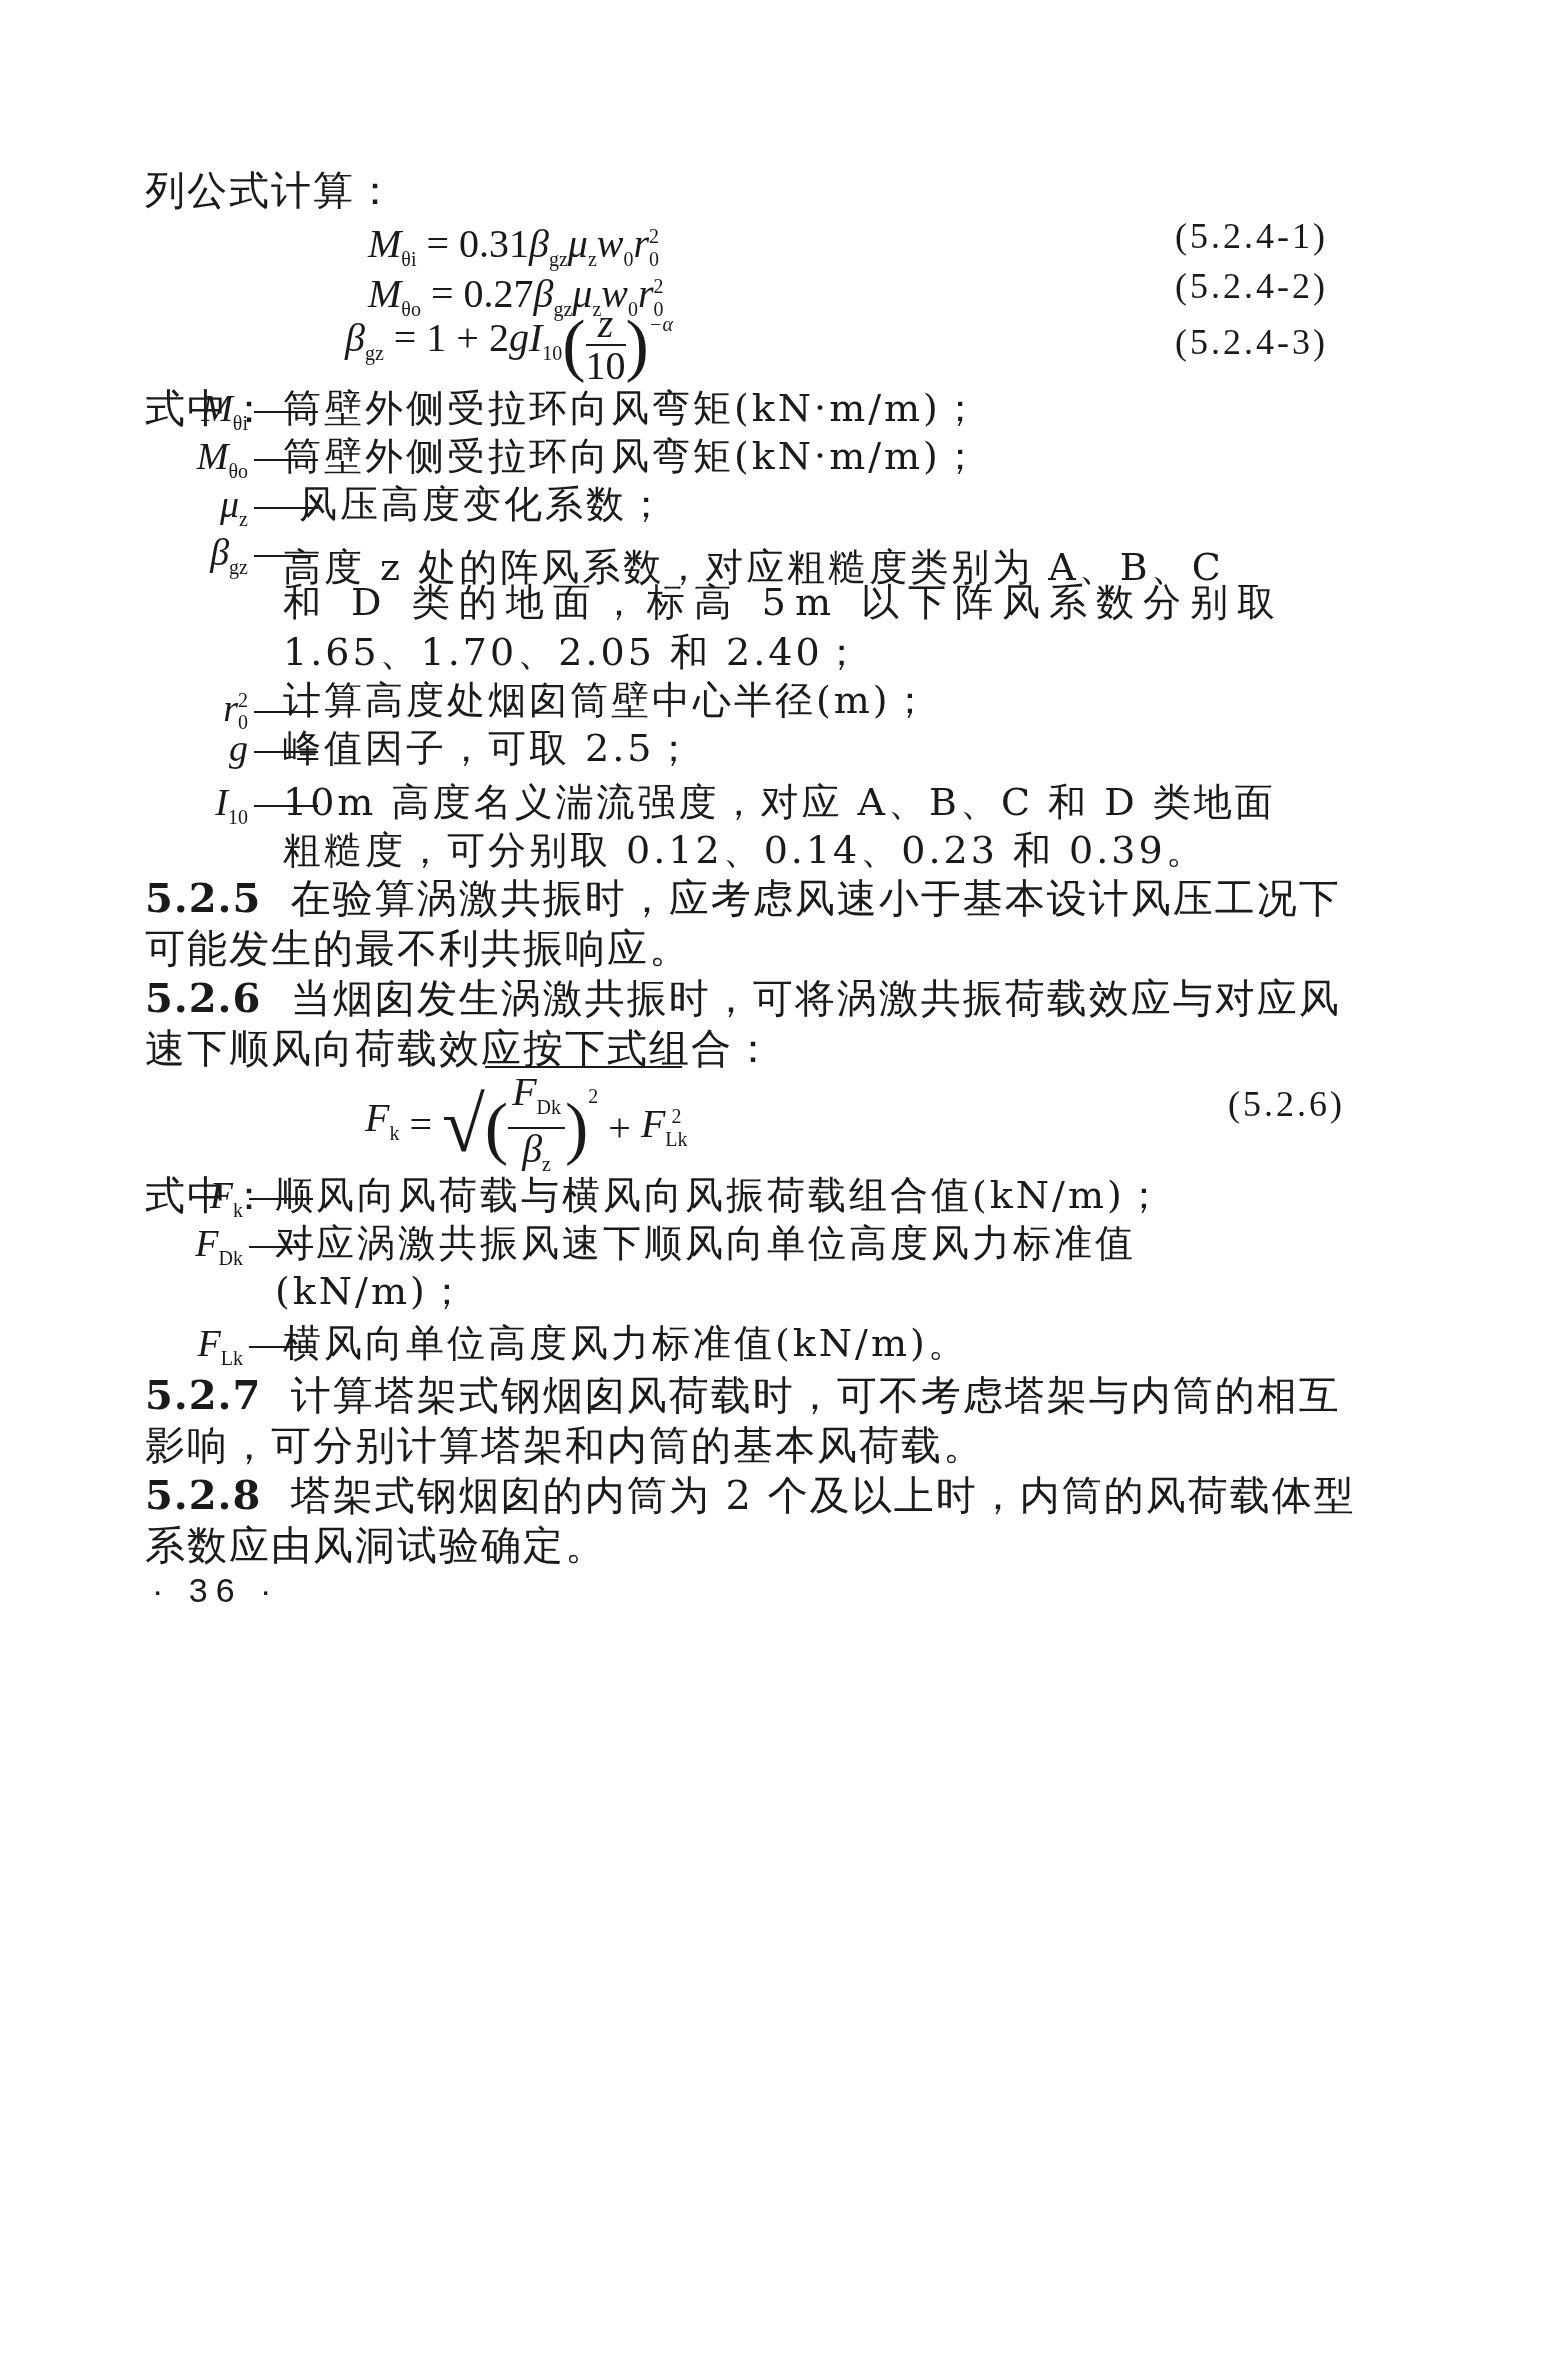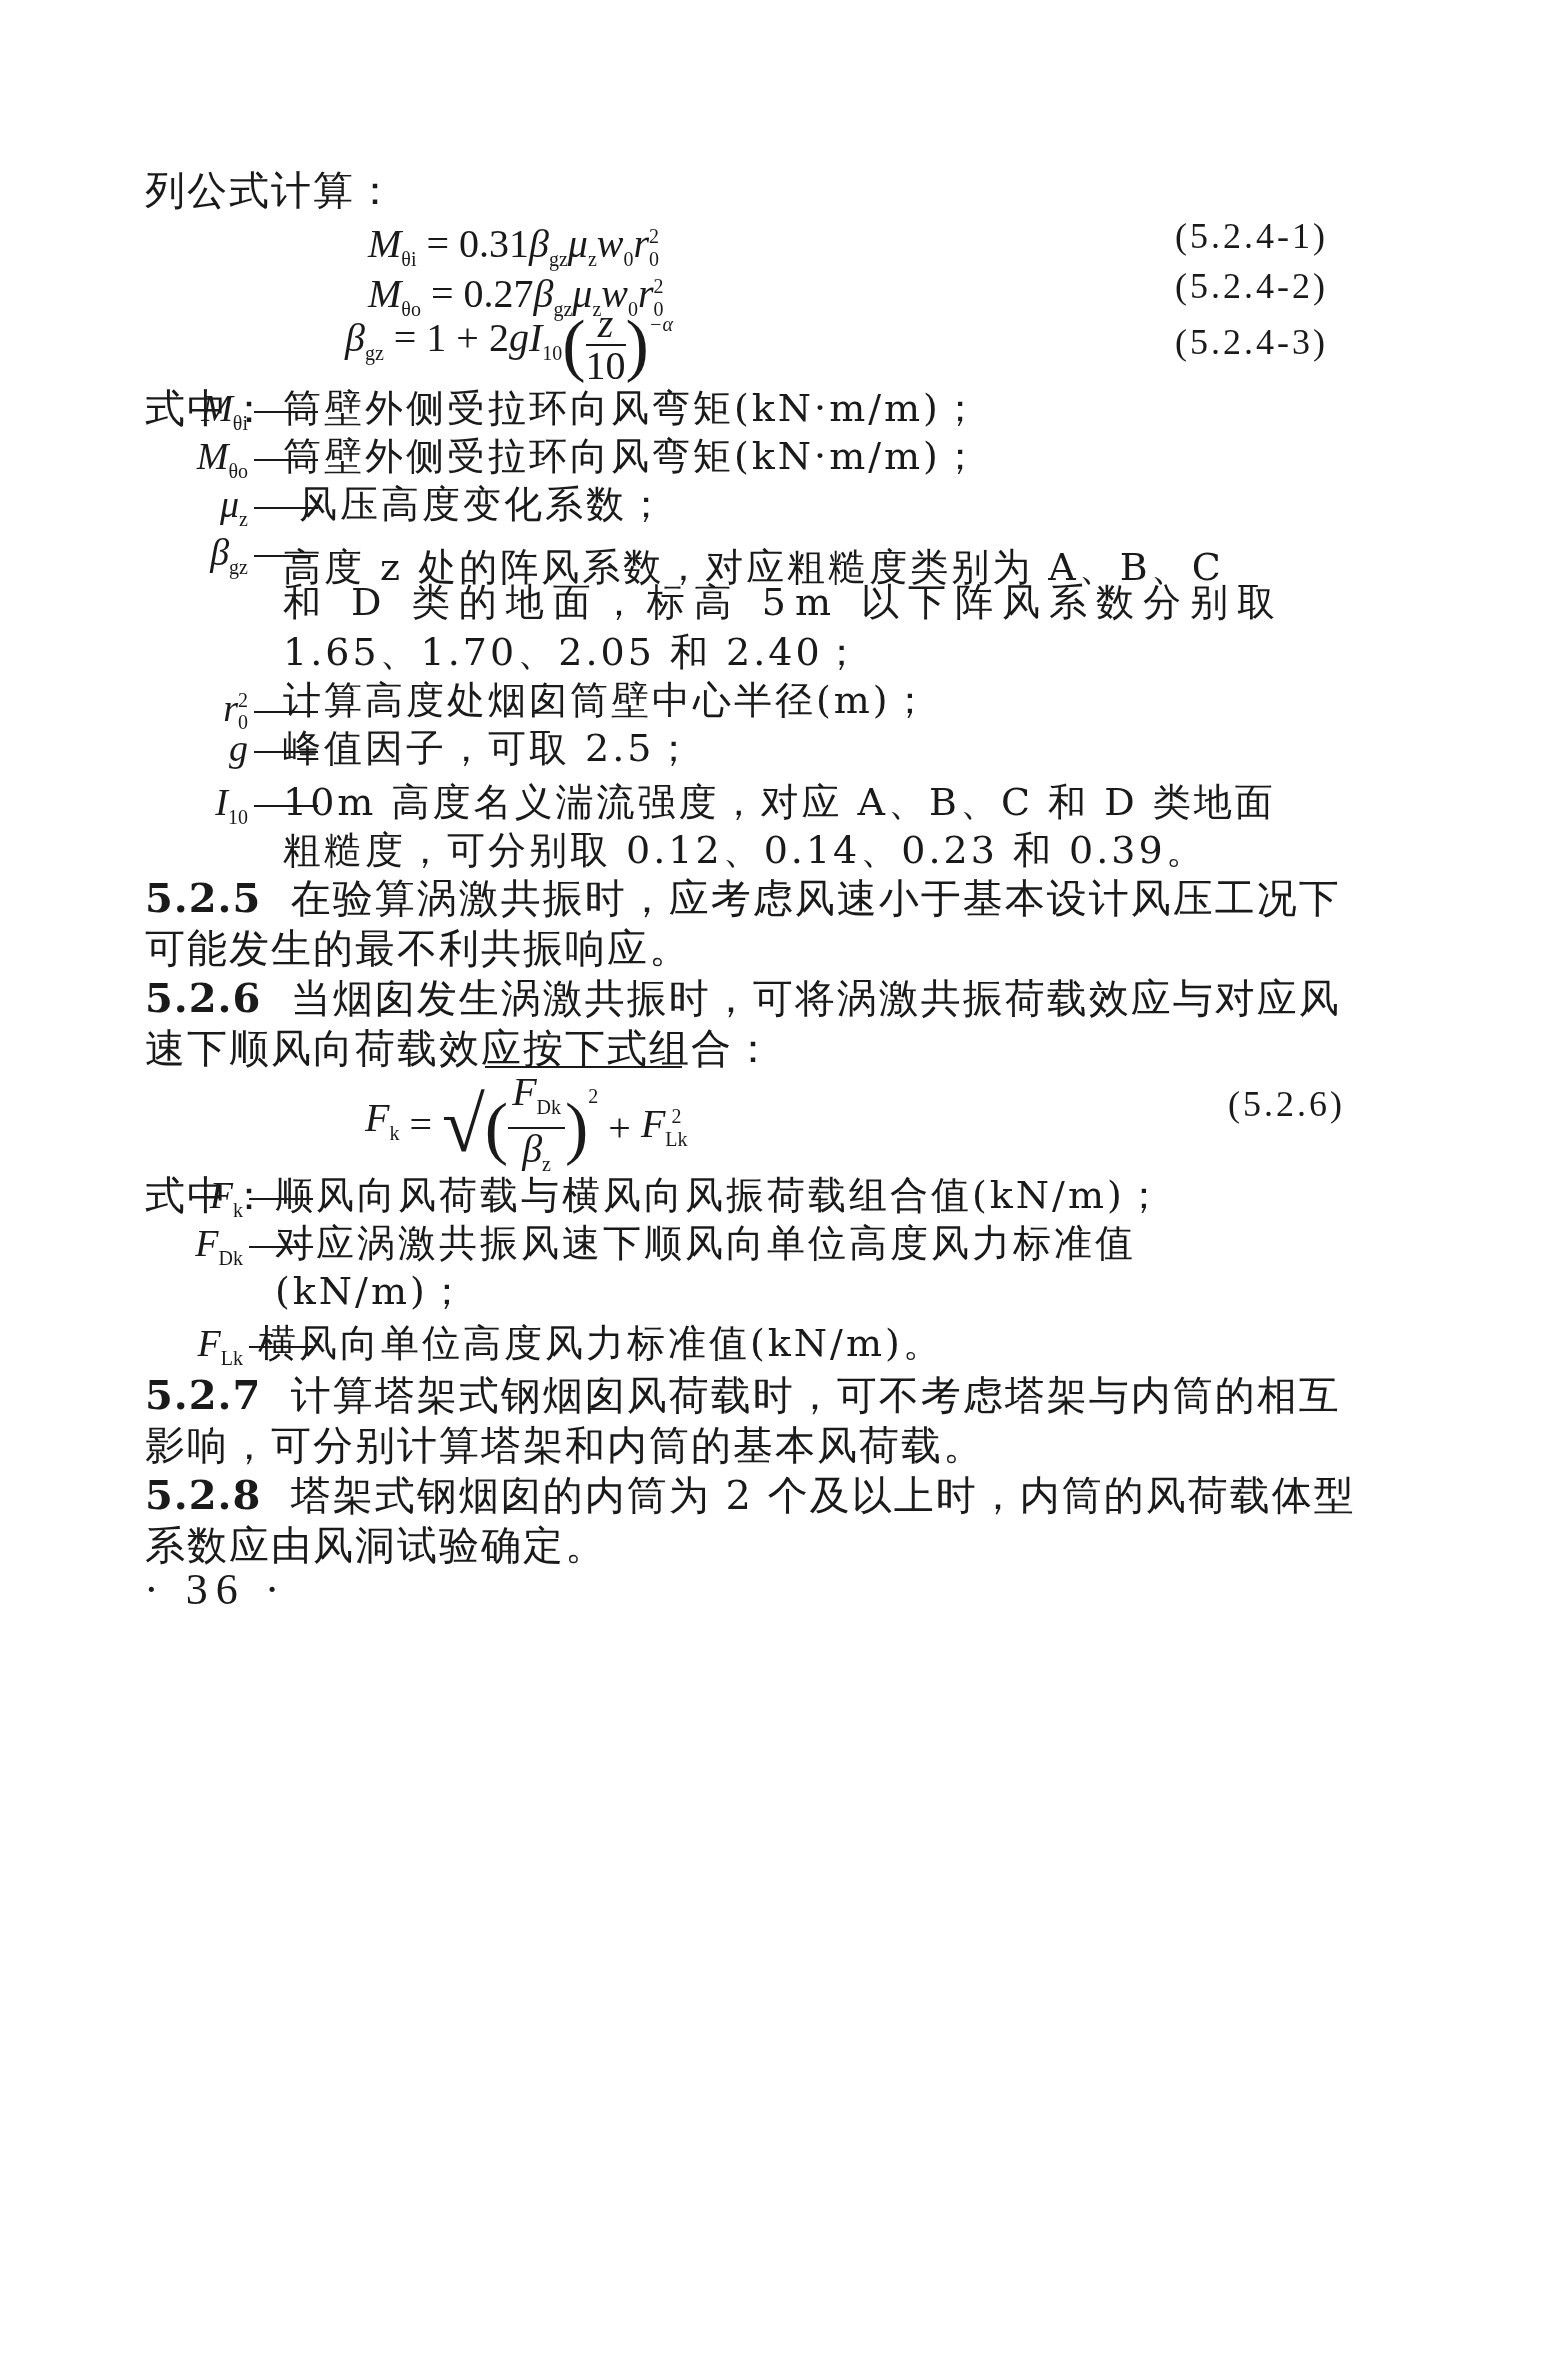--- a/index.html
+++ b/index.html
@@ -18,21 +18,21 @@
   .eq { position:absolute; font-size:40px; line-height:48px; font-family:"Liberation Serif", serif; white-space:nowrap; }
   .sym { position:absolute; font-size:38px; line-height:48px; text-align:right; width:190px; left:130px; font-family:"Liberation Serif", serif; font-style:italic; white-space:nowrap; }
   .dash { display:inline-block; width:64px; border-top:2px solid #1a1a1a; vertical-align:middle; margin:0 2px 0 6px; }
   .def { position:absolute; font-size:38px; line-height:48px; white-space:nowrap; letter-spacing:3px; }
   .frac { display:inline-block; vertical-align:middle; text-align:center; }
   .frac .num { display:block; border-bottom:2px solid #1a1a1a; padding:0 4px; line-height:40px; }
   .frac .den { display:block; line-height:40px; }
   .paren { font-size:70px; font-style:normal; vertical-align:middle; font-weight:200; }
   .sqrt { display:inline-block; border-top:2px solid #1a1a1a; padding-top:4px; vertical-align:middle; }
   .sqrt-sign { font-size:78px; vertical-align:middle; font-style:normal; }
-  .pagenum { position:absolute; left:144px; top:2176px; font-size:44px; line-height:40px; font-family:Liberation Serif, serif; letter-spacing:8px; }
+  .pagenum { position:absolute; left:152px; top:2176px; font-size:34px; line-height:40px; font-family:Liberation Sans, sans-serif; letter-spacing:8px; }
 </style>
 </head>
 <body>
 
 <div class="line p" style="top:166px;">列公式计算：</div>
 
 <div class="eq" style="left:368px; top:212px;">
   <span class="math"><span>M</span><sub>θi</sub></span>
   <span> = </span>
   <span>0.31</span><span class="math">β<sub>gz</sub>μ<sub>z</sub>w<sub>0</sub>r<sub>0</sub><sup style="margin-left:-10px;">2</sup></span>
@@ -114,21 +114,21 @@
 
 <div class="line p" style="top:1171px;">式中：</div>
 <div class="sym" style="top:1171px; width:185px;"><span>F</span><sub>k</sub><span class="dash"></span></div>
 <div class="def" style="left:275px; top:1171px;">顺风向风荷载与横风向风振荷载组合值(kN/m)；</div>
 
 <div class="sym" style="top:1219px; width:185px;"><span>F</span><sub>Dk</sub><span class="dash"></span></div>
 <div class="def" style="left:275px; top:1219px;">对应涡激共振风速下顺风向单位高度风力标准值</div>
 <div class="def" style="left:275px; top:1267px;">(kN/m)；</div>
 
 <div class="sym" style="top:1319px; width:185px;"><span>F</span><sub>Lk</sub><span class="dash"></span></div>
-<div class="def" style="left:258px; top:1319px;text-align:center;">横风向单位高度风力标准值(kN/m)。</div>
+<div class="def" style="left:283px; top:1319px;text-align:center;">横风向单位高度风力标准值(kN/m)。</div>
 
 <div class="line p" style="top:1371px;">
   <span class="bold">5.2.7</span>&nbsp;&nbsp;<span>计算塔架式钢烟囱风荷载时，可不考虑塔架与内筒的相互</span>
 </div>
 <div class="line p" style="top:1421px;">影响，可分别计算塔架和内筒的基本风荷载。</div>
 
 <div class="line p" style="top:1471px;">
   <span class="bold">5.2.8</span>&nbsp;&nbsp;<span>塔架式钢烟囱的内筒为 2 个及以上时，内筒的风荷载体型</span>
 </div>
 <div class="line p" style="top:1521px;">系数应由风洞试验确定。</div>

